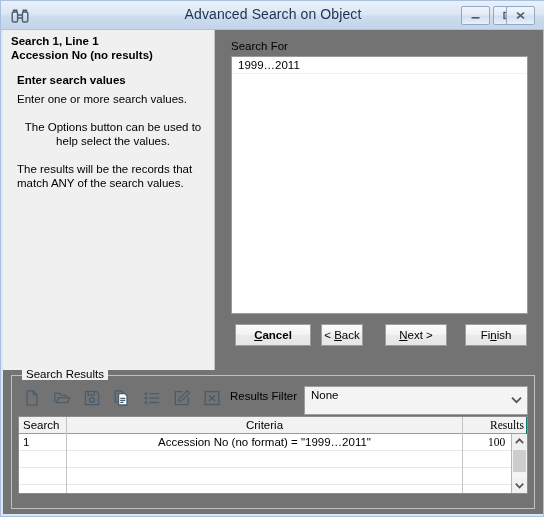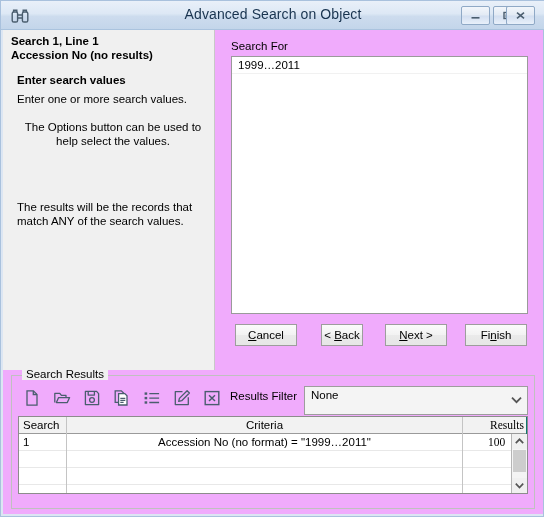--- a/index.html
+++ b/index.html
@@ -69,21 +69,21 @@
   .win-btn.max  { left: 492px; }
   .win-btn.close{ left: 505px; }
   .win-btn svg { display:block; margin: 3px auto 0; }
 
   
   .content {
     position: absolute;
     left: 2px; top: 29px;
     width: 540px;
     height: 484px;
-    background: #f0abfc;
+    background: #737373;
     box-sizing: border-box;
   }
 
   
   .left-panel {
     position: absolute;
     left: 0; top: 0;
     width: 212px;
     height: 340px;
     background: #f0f0f0;
@@ -108,21 +108,21 @@
   }
   .lp-p {
     position: absolute;
     left: 14px;
     width: 192px;
     font-size: 11.5px;
     line-height: 14px;
   }
   .lp-p1 { top: 62px; }
   .lp-p2 { top: 90px; text-align: center; }
-  .lp-p3 { top: 132px; margin-top: 38px; }
+  .lp-p3 { top: 132px; }
 
   
   .right-panel {
     position: absolute;
     left: 224px; top: 6px;
     width: 308px;
     height: 332px;
     box-sizing: border-box;
   }
   .search-for-label {
@@ -160,21 +160,21 @@
     height: 22px;
     line-height: 20px;
     box-sizing: border-box;
     text-align: center;
     font-size: 11.5px;
     background: linear-gradient(to bottom, #fbfbfb 0%, #f2f2f2 50%, #eaeaea 51%, #e6e6e6 100%);
     border: 1px solid #9d9d9d;
     color: #000;
     cursor: default;
   }
-  .btn.cancel { left: 8px;   width: 62px; }
+  .btn.cancel { left: 8px;   width: 76px; font-weight: bold; }
   .btn.back   { left: 94px;  width: 42px; }
   .btn.next   { left: 158px; width: 62px; }
   .btn.finish { left: 238px; width: 62px; }
   .mn { text-decoration: underline; }
 
   
   .group {
     position: absolute;
     left: 8px; top: 345px;
     width: 524px;

